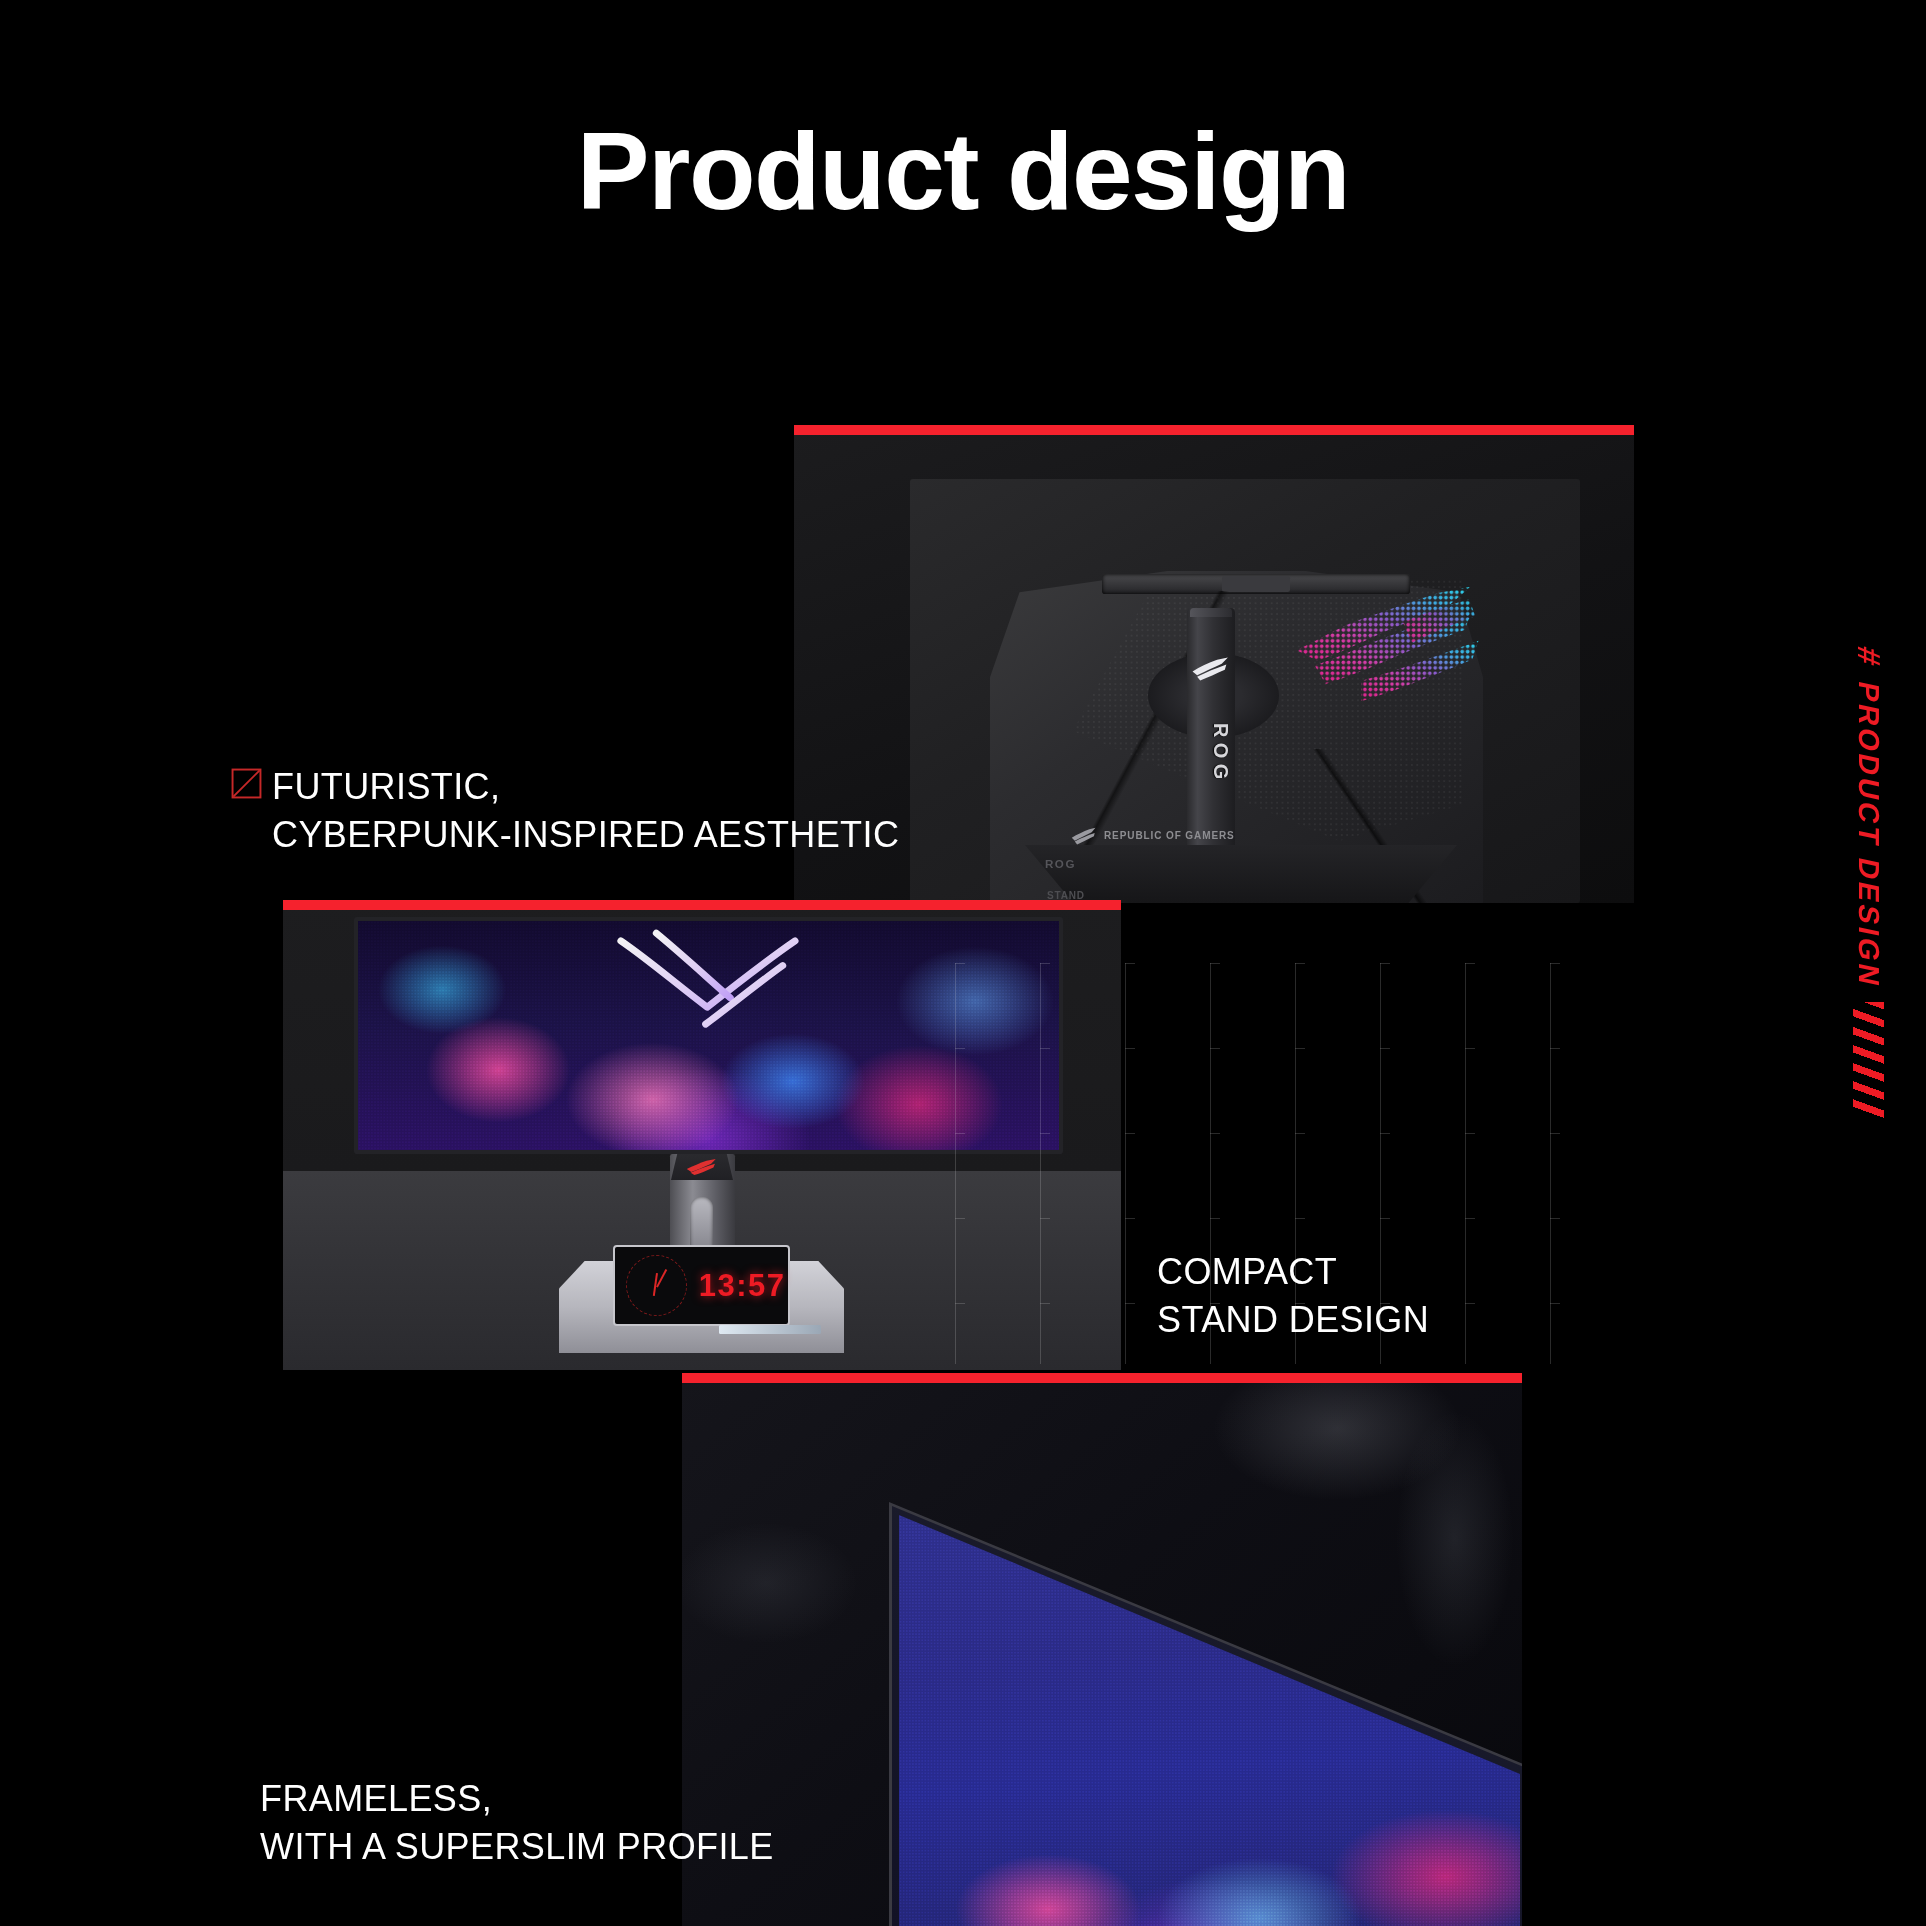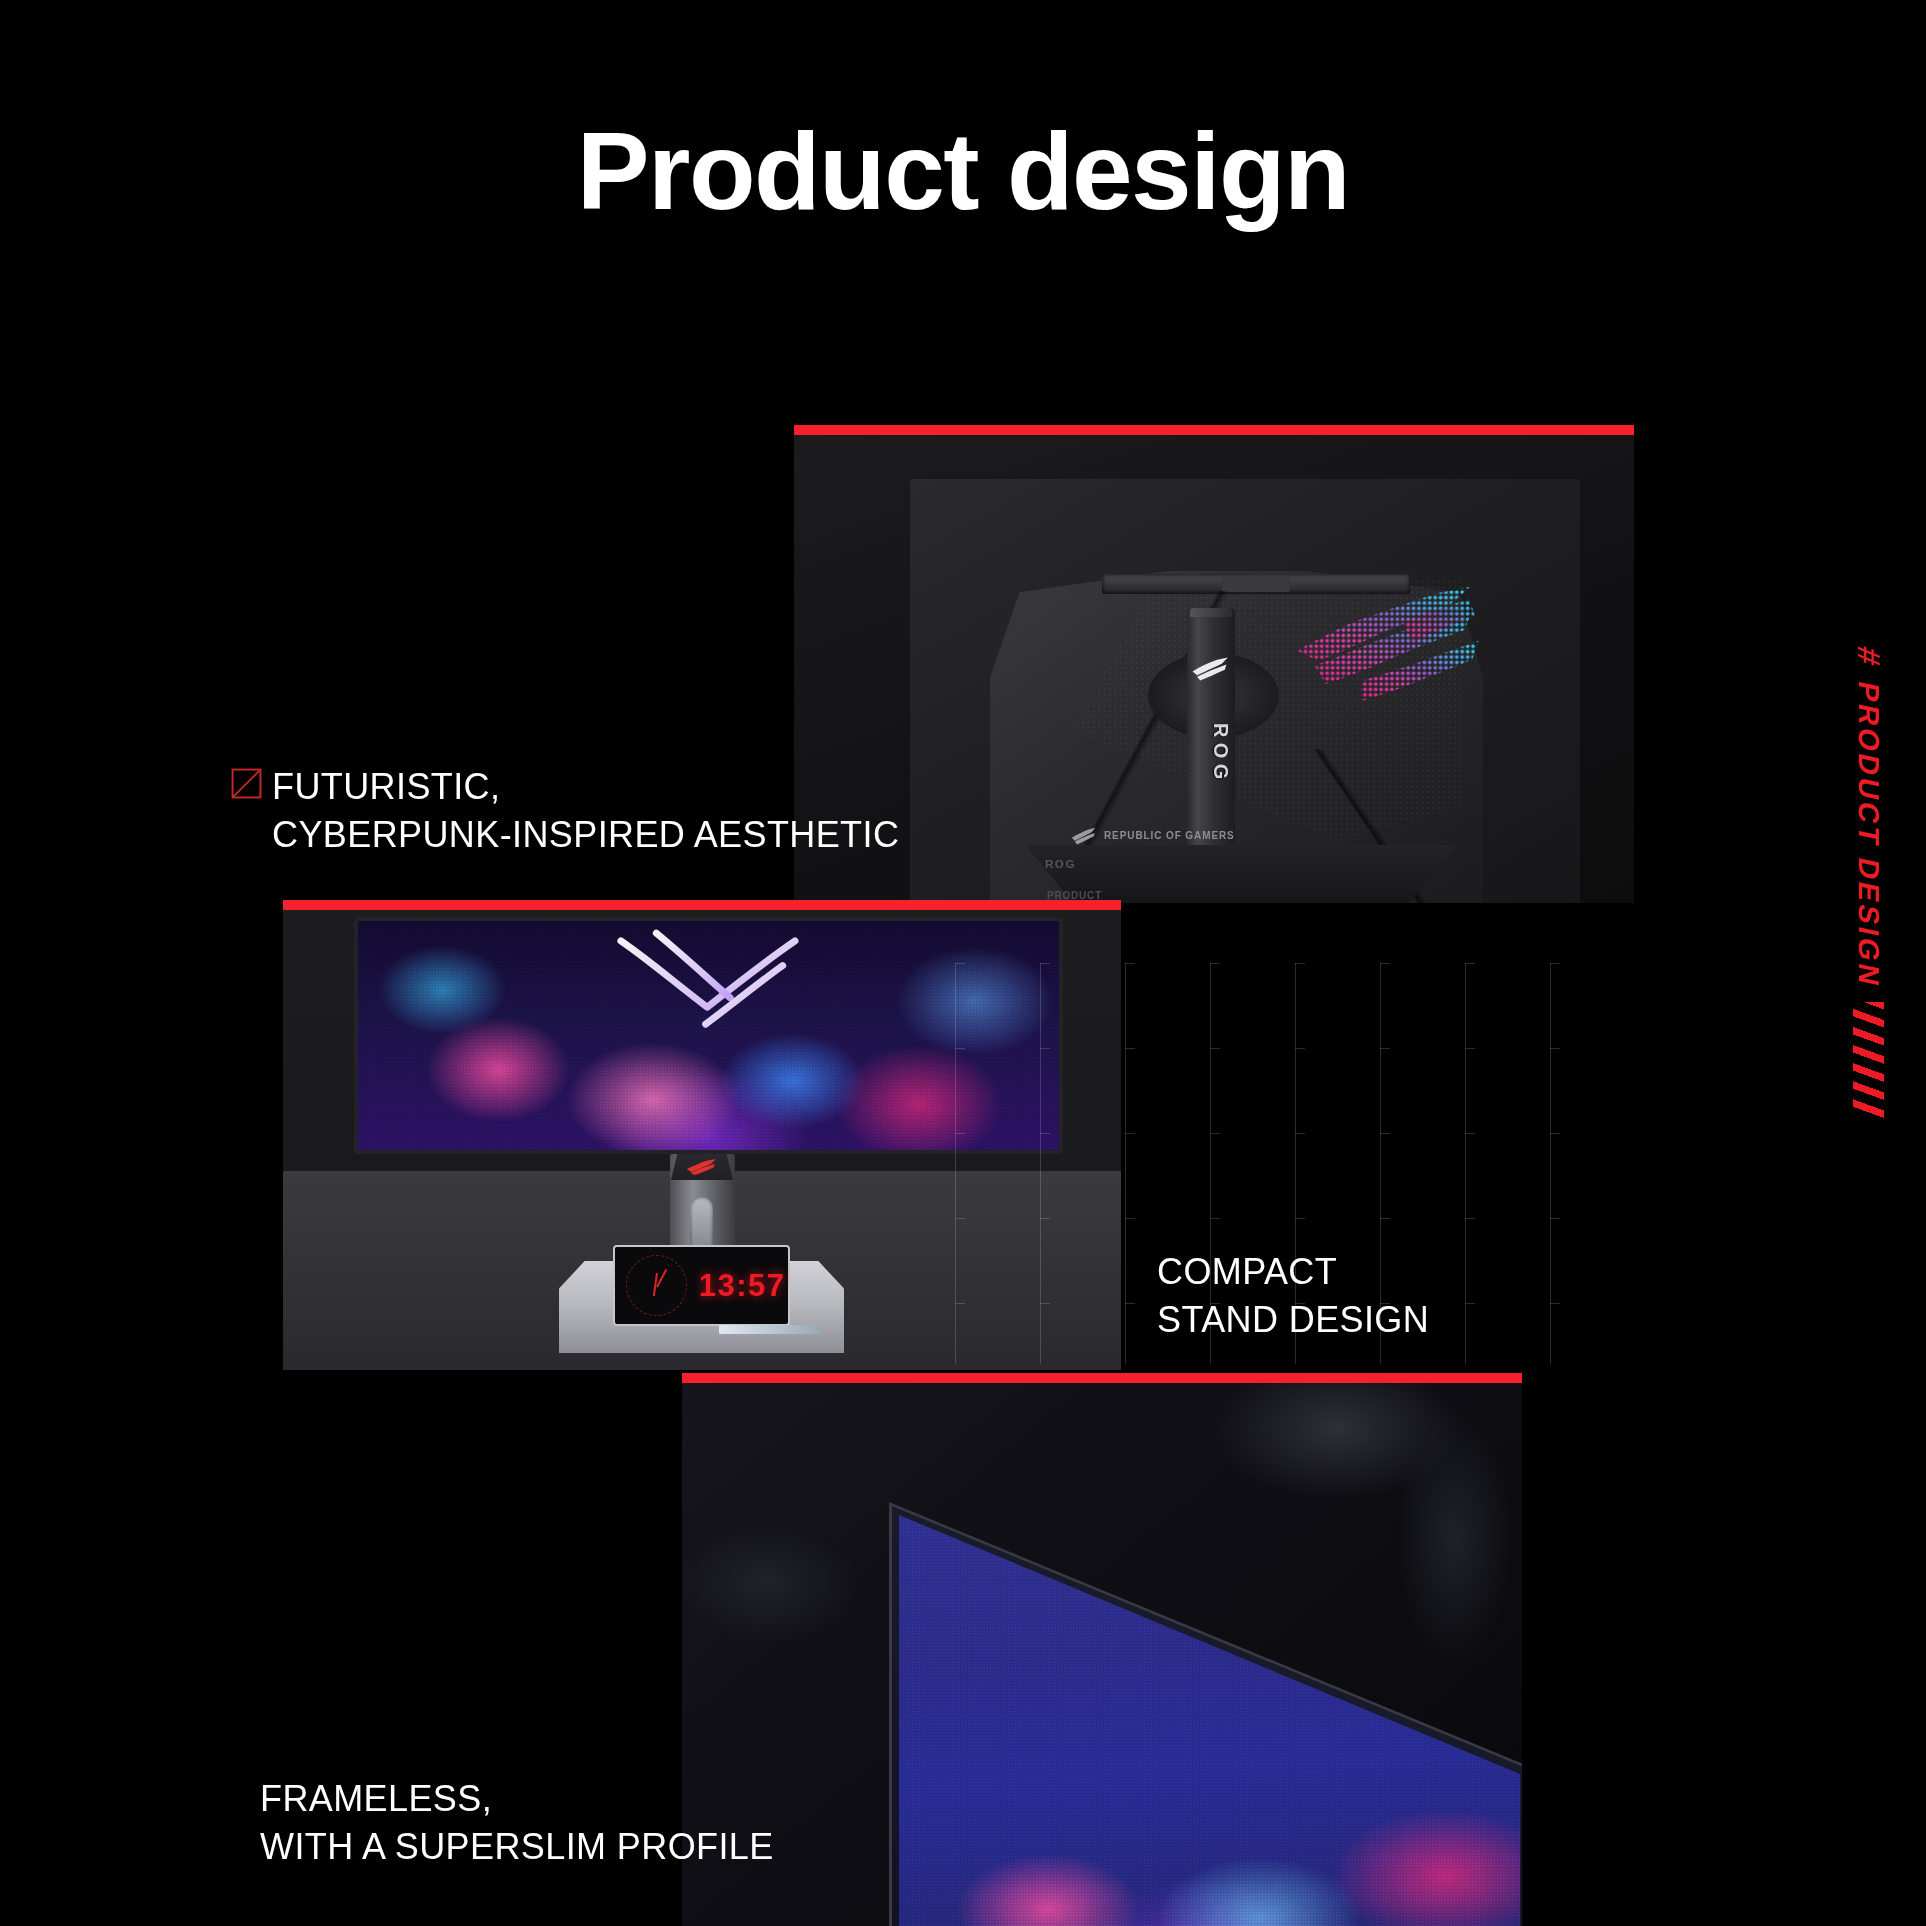--- a/index.html
+++ b/index.html
@@ -248,21 +248,21 @@
             <path d="M5 19 C13 15 22 11 31 8 L30 12 C22 16 14 20 8 23 Z"></path>
           </g>
         </svg>
       </span>
       <span class="rg-txt">REPUBLIC OF
 GAMERS</span>
     </div>
 
     <div class="rear-foot"></div>
     <div class="rear-foot-rog">ROG</div>
-    <div class="rear-foot-txt">PRODUCT</div>
+    <div class="rear-foot-txt">STAND</div>
   </div>
 
   <div class="panel" id="panel-front">
     <div class="redbar"></div>
     <div class="front-desk"></div>
 
     <div class="front-screen">
       <div class="nebula"></div>
       <div class="nebula-grain"></div>
       <div class="screen-rog">

